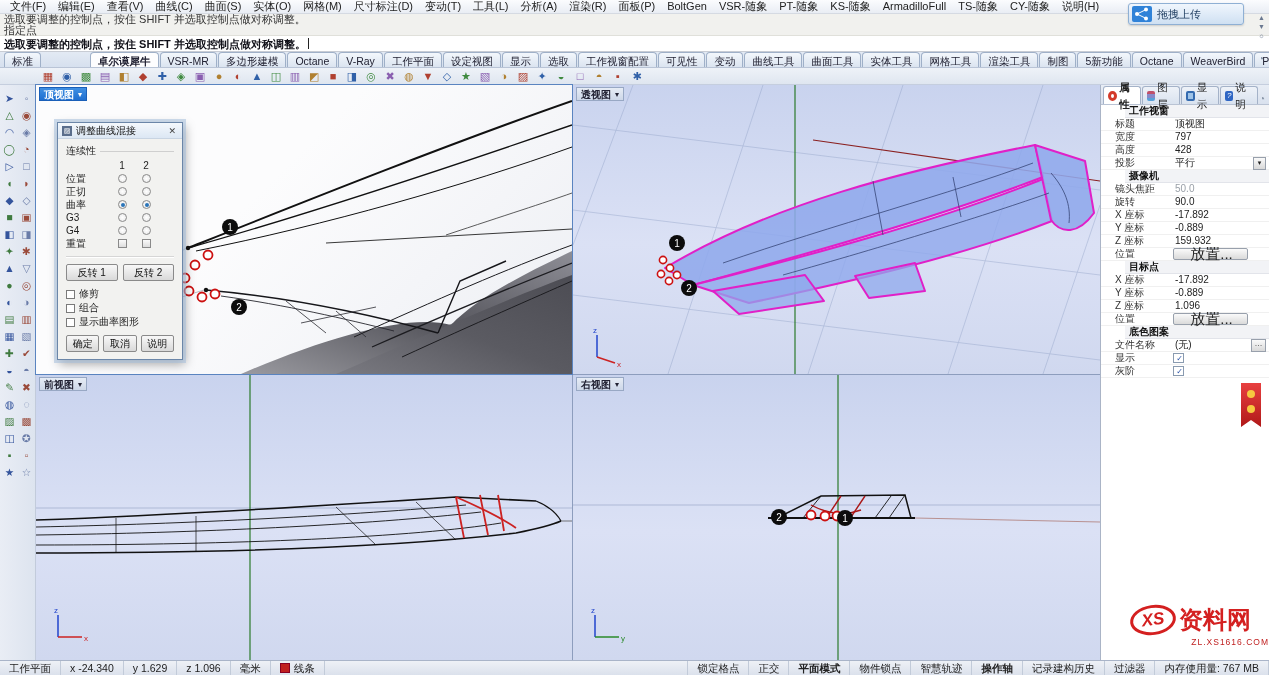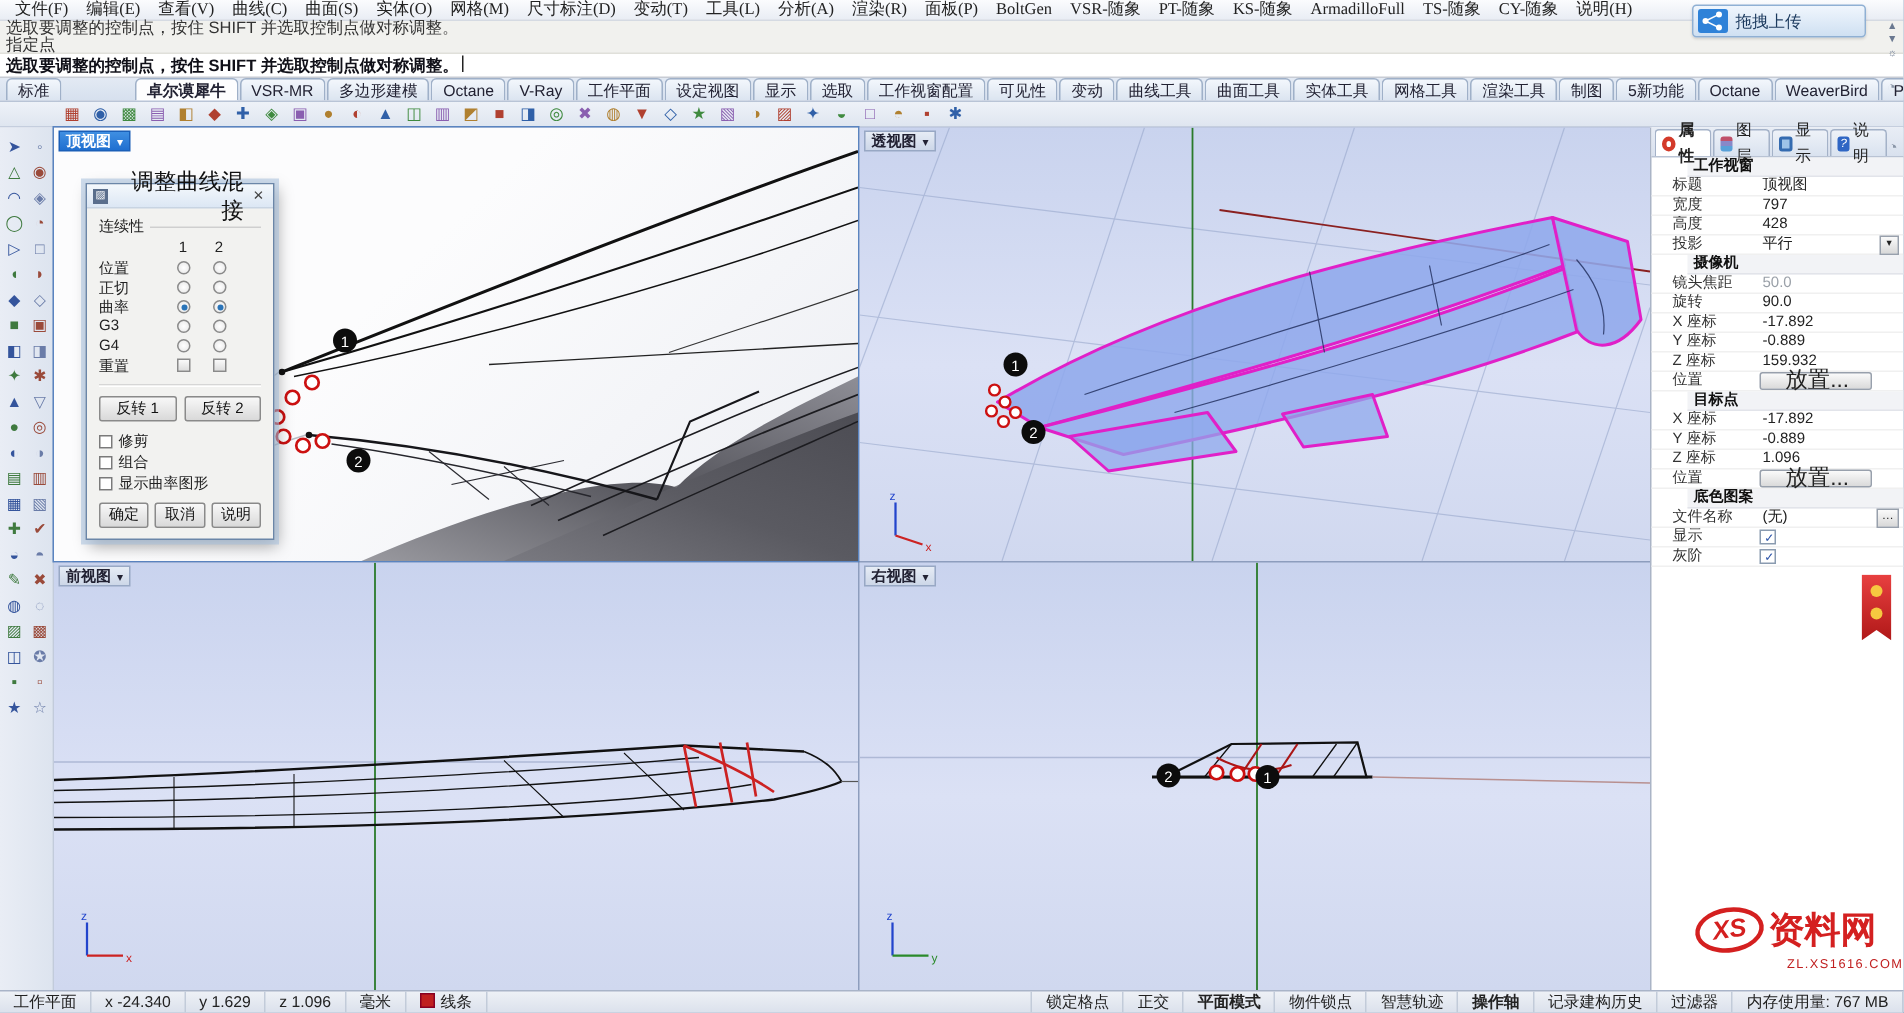--- a/index.html
+++ b/index.html
@@ -3,21 +3,21 @@
 <meta charset="utf-8">
 <style>
   * { margin:0; padding:0; box-sizing:border-box; }
   html,body { width:1269px; height:675px; overflow:hidden; }
   body { font-family:"Liberation Sans","DejaVu Sans",sans-serif; font-size:11px; color:#222; background:#dde3ee; }
   .app { position:relative; width:1269px; height:675px; background:#eef1f6; }
 
   
   .menubar { position:absolute; left:0; top:0; width:1269px; height:14px;
     background:linear-gradient(#fbfcfe,#e9edf4); border-bottom:1px solid #d5dae2;
-    display:flex; padding-left:4px; white-space:nowrap;font-family:Liberation Serif, serif; }
+    display:flex; padding-left:4px; white-space:nowrap; }
   .menu-item { padding:0 6px; line-height:13px; cursor:default; }
 
   
   .upload-btn { position:absolute; left:1128px; top:3px; width:116px; height:22px; z-index:30;
     display:flex; align-items:center; gap:5px; padding:0 8px 0 3px;
     background:linear-gradient(#f0f6fd,#cfe0f2); border:1px solid #8fb0d4; border-radius:3px;
     box-shadow:0 1px 2px rgba(0,0,0,.15); }
   .share-badge { width:20px; height:16px; background:#2f82d8; border-radius:2px; position:relative; }
   .share-badge svg { position:absolute; left:2px; top:1px; }
   .upload-label { font-size:11px; color:#1c3a5e; }
@@ -115,21 +115,21 @@
     border-radius:50%; background:#f6c840; }
   .ribbon-dec::before { top:7px; } .ribbon-dec::after { top:22px; }
 
   
   .dialog { position:absolute; left:57px; top:122px; width:126px; z-index:40;
     background:#f2f2f0; border:1px solid #6b86a8;
     box-shadow:0 0 0 3px rgba(165,192,220,.55), 2px 4px 10px rgba(0,0,0,.35); }
   .dlg-title { height:16px; background:linear-gradient(#f4f8fc,#dce7f4); border-bottom:1px solid #c8d4e2;
     display:flex; align-items:center; padding:0 4px; gap:4px; }
   .dlg-title-icon { width:10px; height:10px; background:#5a6e8c; color:#fff; font-size:7px; line-height:10px; text-align:center; }
-  .dlg-title-text { flex:1; font-size:15px; color:#111;text-align:right; }
+  .dlg-title-text { flex:1; font-size:10px; color:#111; }
   .dlg-close { font-size:9px; color:#444; padding:0 2px; cursor:default; }
   .dlg-body { padding:5px 8px 7px; }
   .dgroup-title { display:flex; align-items:center; gap:4px; font-size:10px; color:#222; margin-bottom:2px; }
   .dgroup-title::after { content:""; flex:1; border-top:1px solid #cfcfcf; }
   .dcols { display:flex; font-size:10px; margin-bottom:1px; }
   .dcols .sp { width:44px; } .dcols .c { width:24px; text-align:center; }
   .drow { display:flex; align-items:center; height:13px; font-size:10px; }
   .drow .dlabel { width:44px; color:#222; }
   .drow .cell { width:24px; display:flex; justify-content:center; }
   .radio { width:9px; height:9px; border:1px solid #8a8a8a; border-radius:50%;

